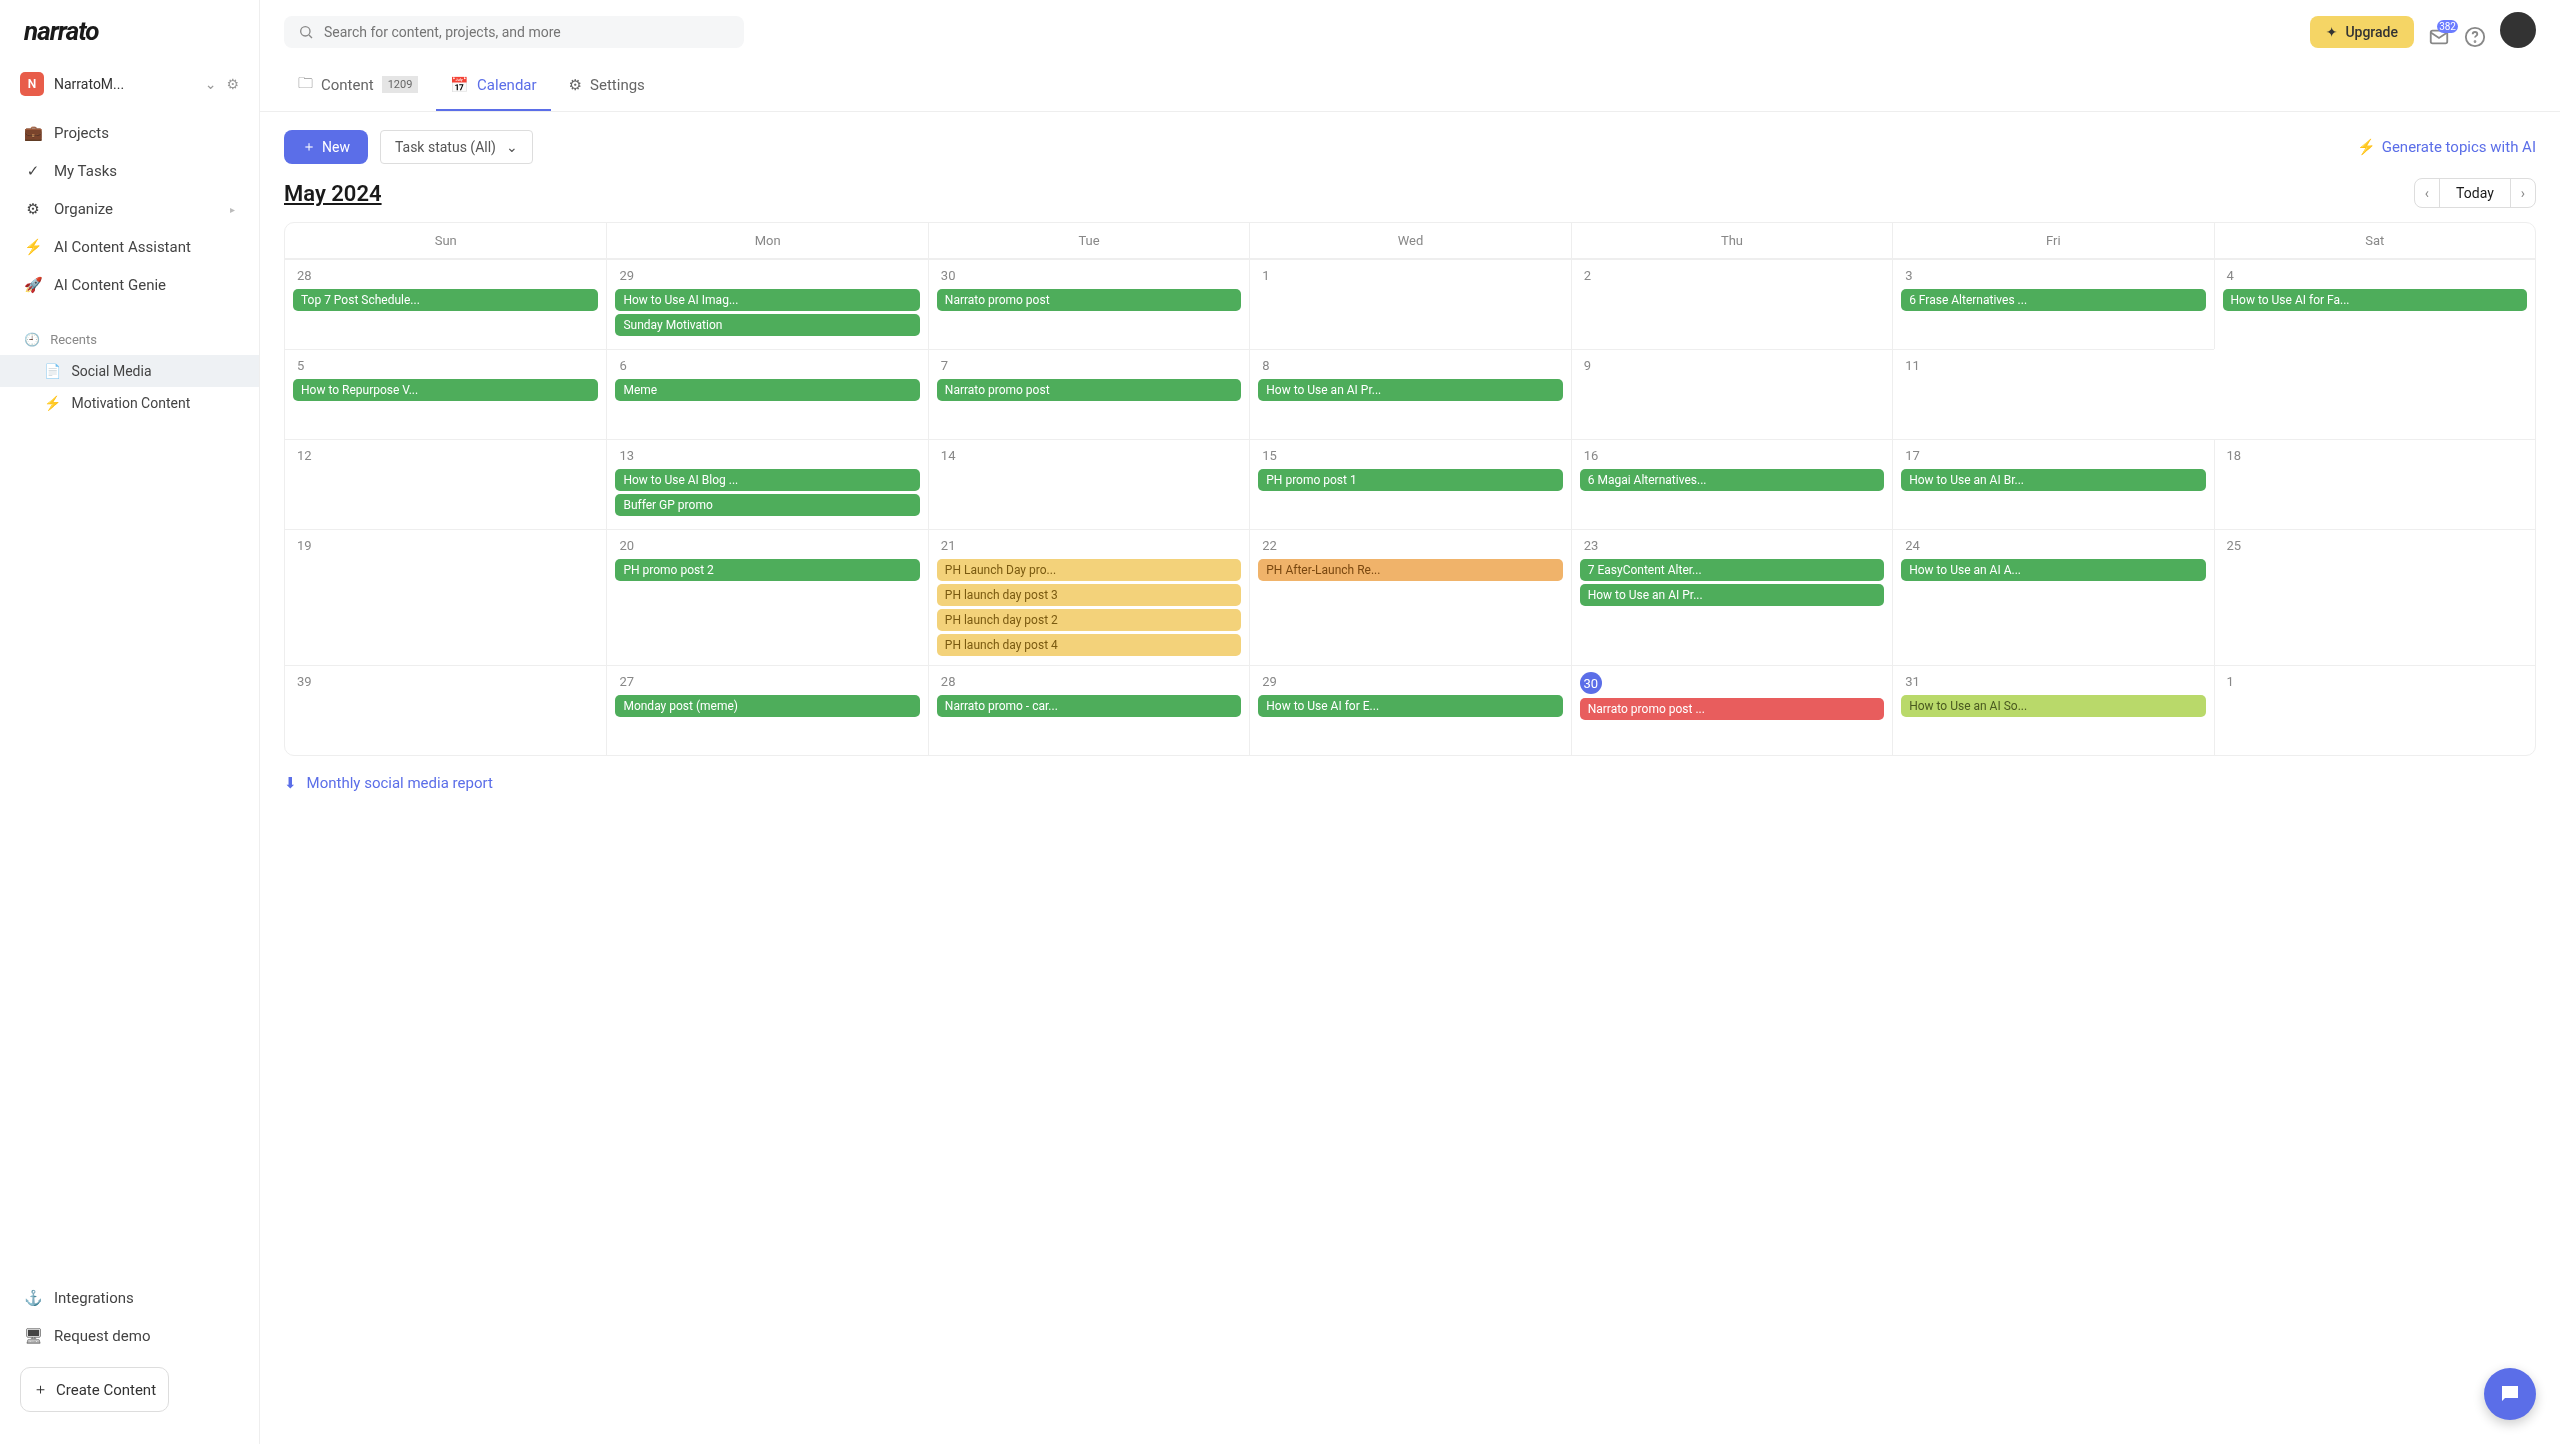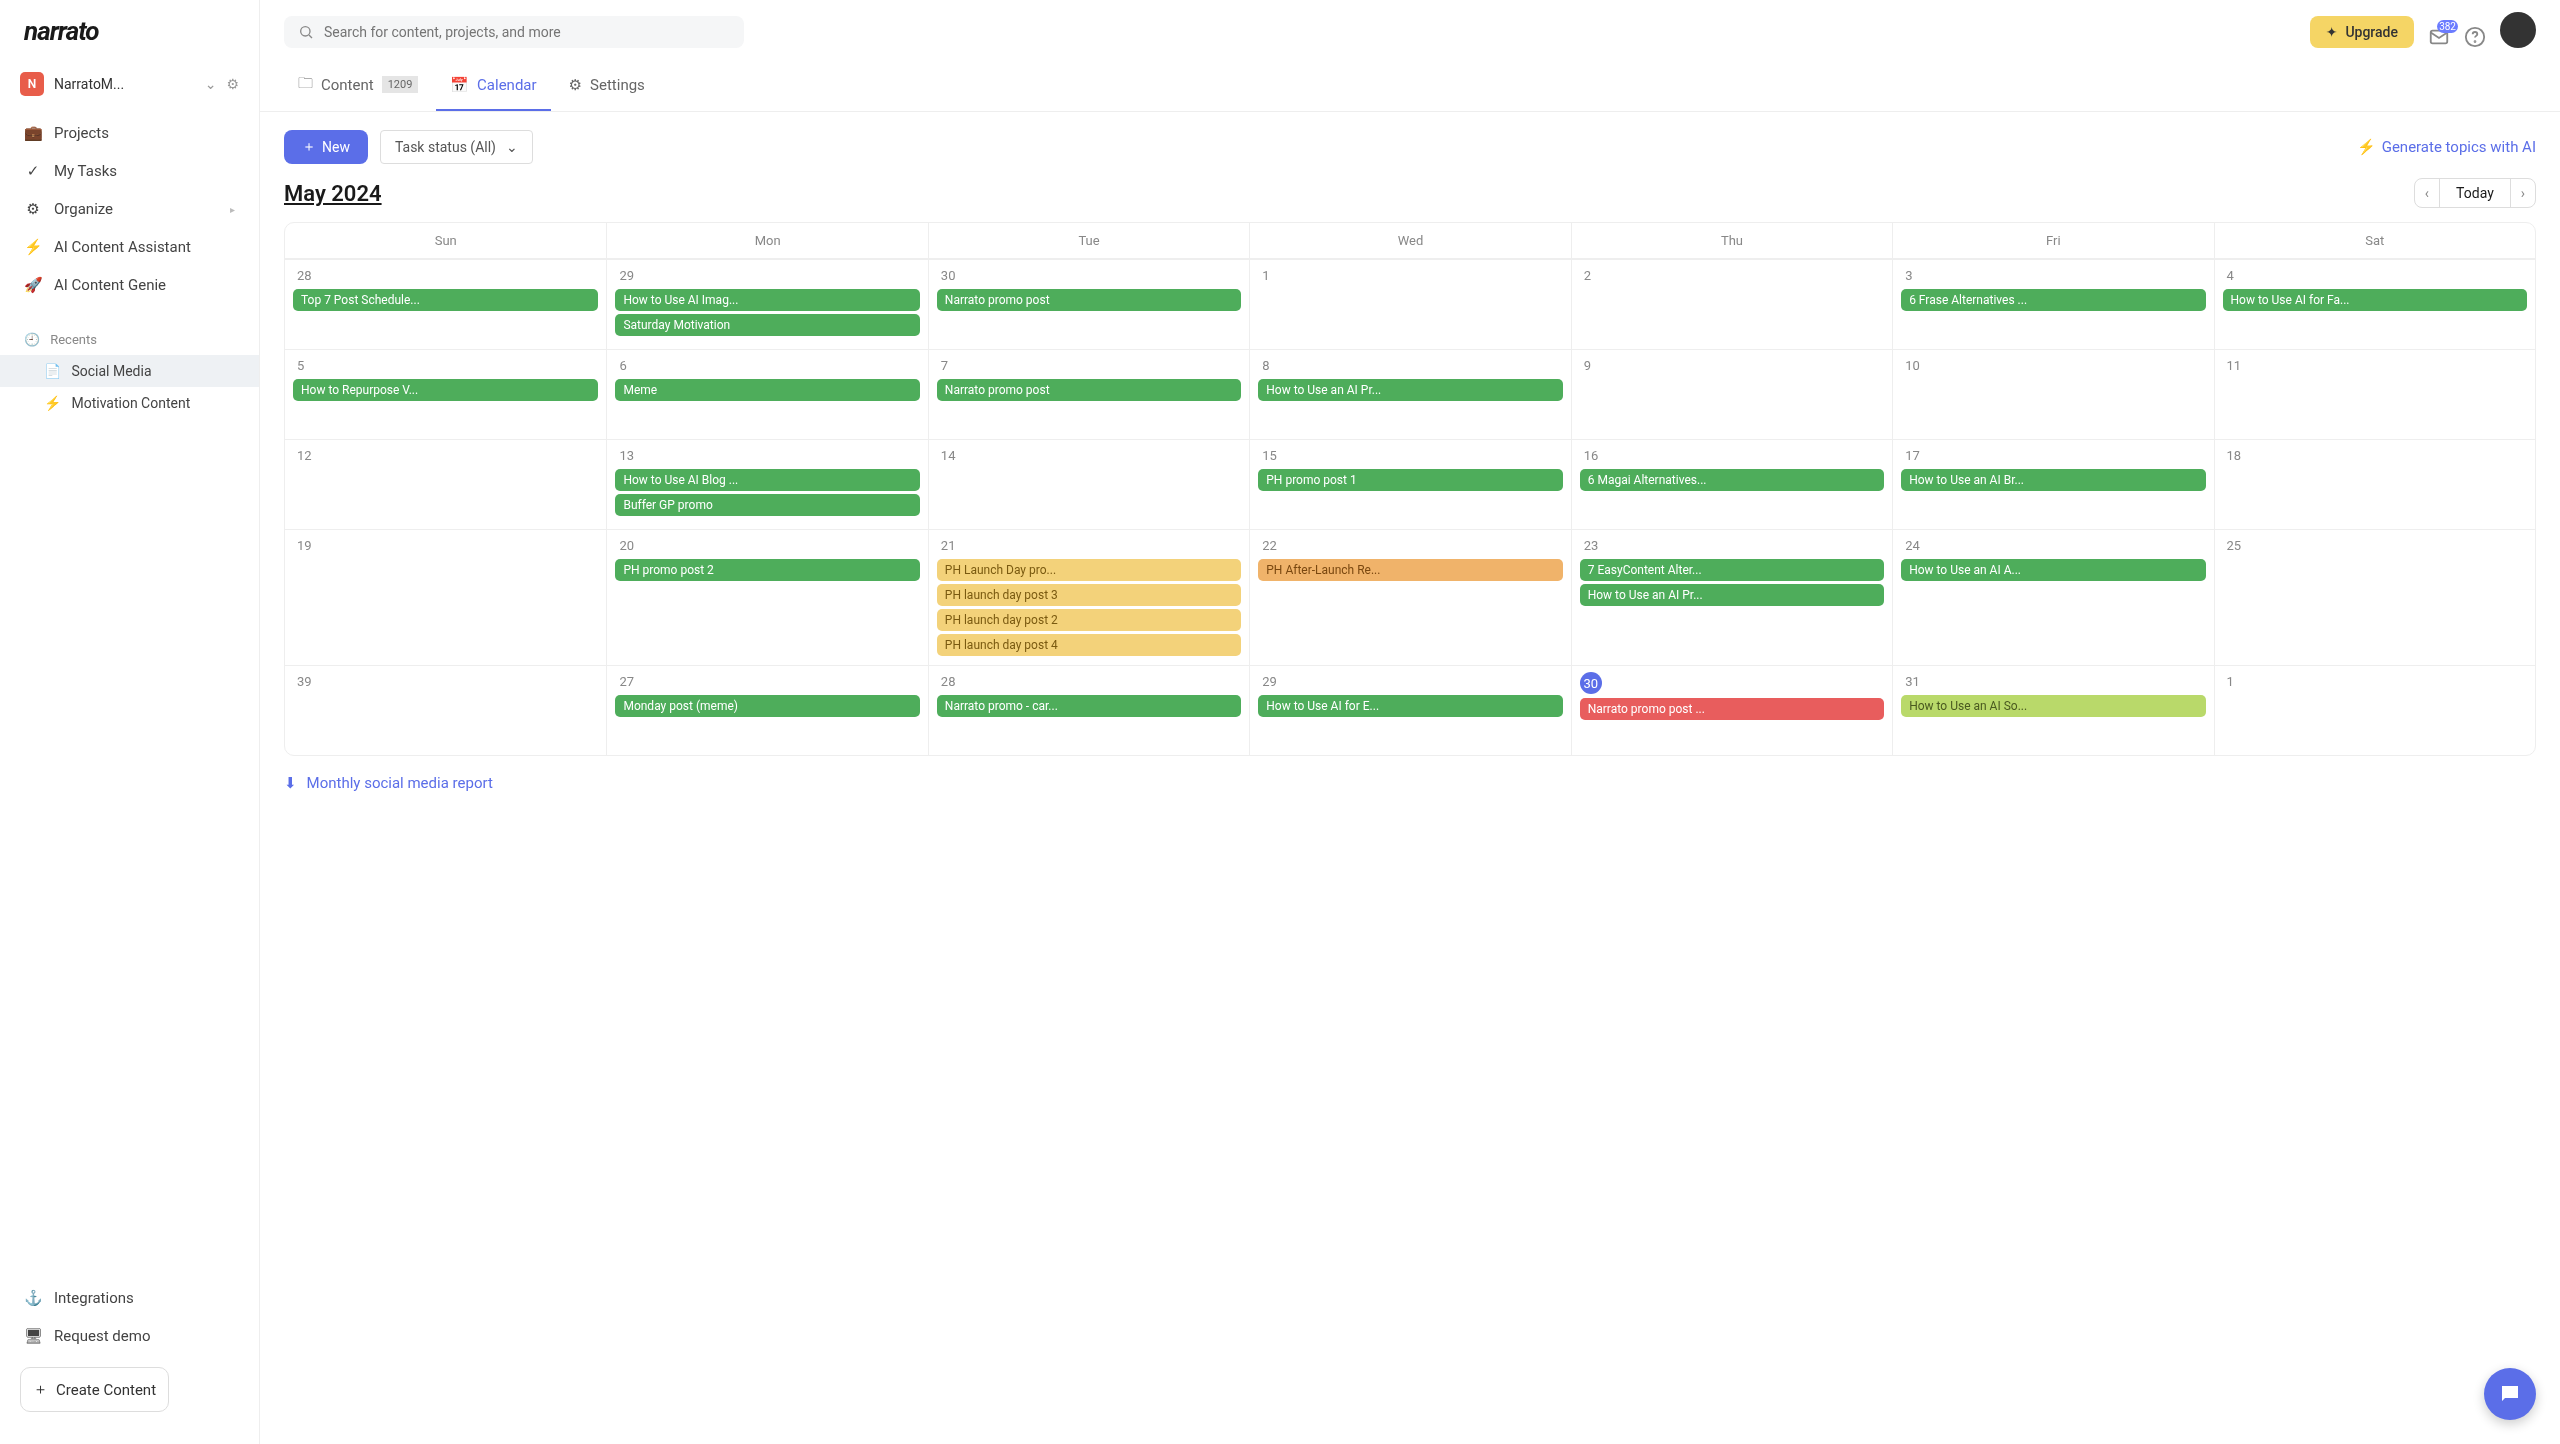--- a/index.html
+++ b/index.html
@@ -204,34 +204,33 @@
           <div class="cal-head">Mon</div>
           <div class="cal-head">Tue</div>
           <div class="cal-head">Wed</div>
           <div class="cal-head">Thu</div>
           <div class="cal-head">Fri</div>
           <div class="cal-head">Sat</div>
         </div>
       <div id="cal-body">
           <div class="cal-row">
             <div class="cal-cell"><span class="cell-date">28</span><div class="event ev-green">Top 7 Post Schedule...</div></div>
-            <div class="cal-cell"><span class="cell-date">29</span><div class="event ev-green">How to Use AI Imag...</div><div class="event ev-green">Saturday Motivation</div></div>
+            <div class="cal-cell"><span class="cell-date">29</span><div class="event ev-green">How to Use AI Imag...</div><div class="event ev-green">Sunday Motivation</div></div>
             <div class="cal-cell"><span class="cell-date">30</span><div class="event ev-green">Narrato promo post</div></div>
             <div class="cal-cell"><span class="cell-date">1</span></div>
             <div class="cal-cell"><span class="cell-date">2</span></div>
             <div class="cal-cell"><span class="cell-date">3</span><div class="event ev-green">6 Frase Alternatives ...</div></div>
             <div class="cal-cell"><span class="cell-date">4</span><div class="event ev-green">How to Use AI for Fa...</div></div>
           </div>
           <div class="cal-row">
             <div class="cal-cell"><span class="cell-date">5</span><div class="event ev-green">How to Repurpose V...</div></div>
             <div class="cal-cell"><span class="cell-date">6</span><div class="event ev-green">Meme</div></div>
             <div class="cal-cell"><span class="cell-date">7</span><div class="event ev-green">Narrato promo post</div></div>
             <div class="cal-cell"><span class="cell-date">8</span><div class="event ev-green">How to Use an AI Pr...</div></div>
             <div class="cal-cell"><span class="cell-date">9</span></div>
-            <div class="cal-cell"><span class="cell-date">10</span></div>
             <div class="cal-cell"><span class="cell-date">11</span></div>
           </div>
           <div class="cal-row">
             <div class="cal-cell"><span class="cell-date">12</span></div>
             <div class="cal-cell"><span class="cell-date">13</span><div class="event ev-green">How to Use AI Blog ...</div><div class="event ev-green">Buffer GP promo</div></div>
             <div class="cal-cell"><span class="cell-date">14</span></div>
             <div class="cal-cell"><span class="cell-date">15</span><div class="event ev-green">PH promo post 1</div></div>
             <div class="cal-cell"><span class="cell-date">16</span><div class="event ev-green">6 Magai Alternatives...</div></div>
             <div class="cal-cell"><span class="cell-date">17</span><div class="event ev-green">How to Use an AI Br...</div></div>
             <div class="cal-cell"><span class="cell-date">18</span></div>

